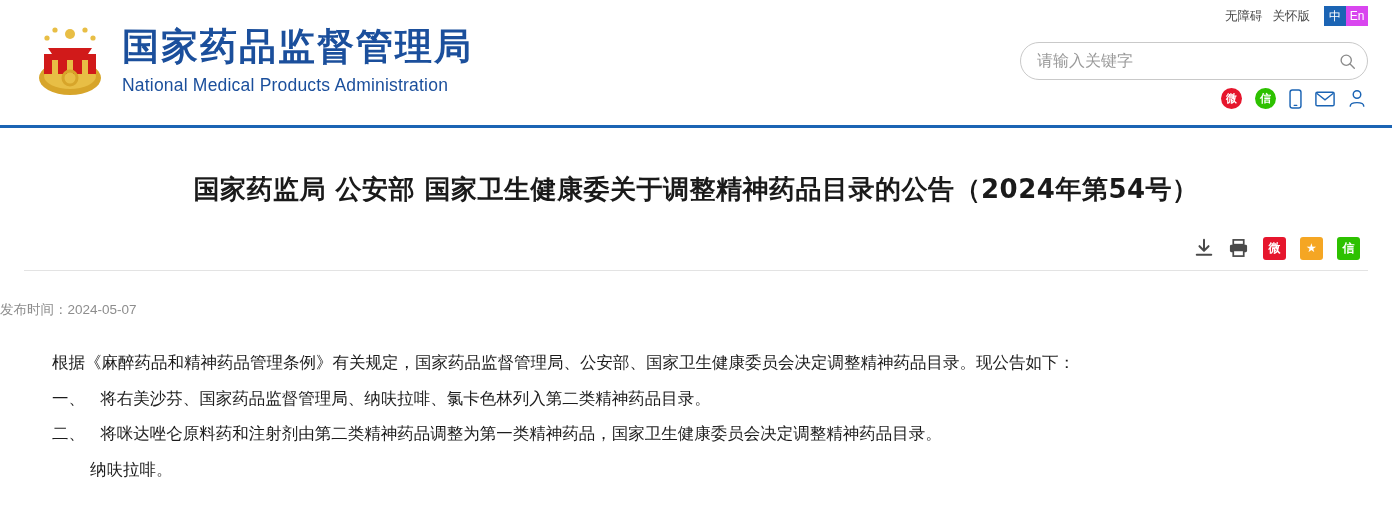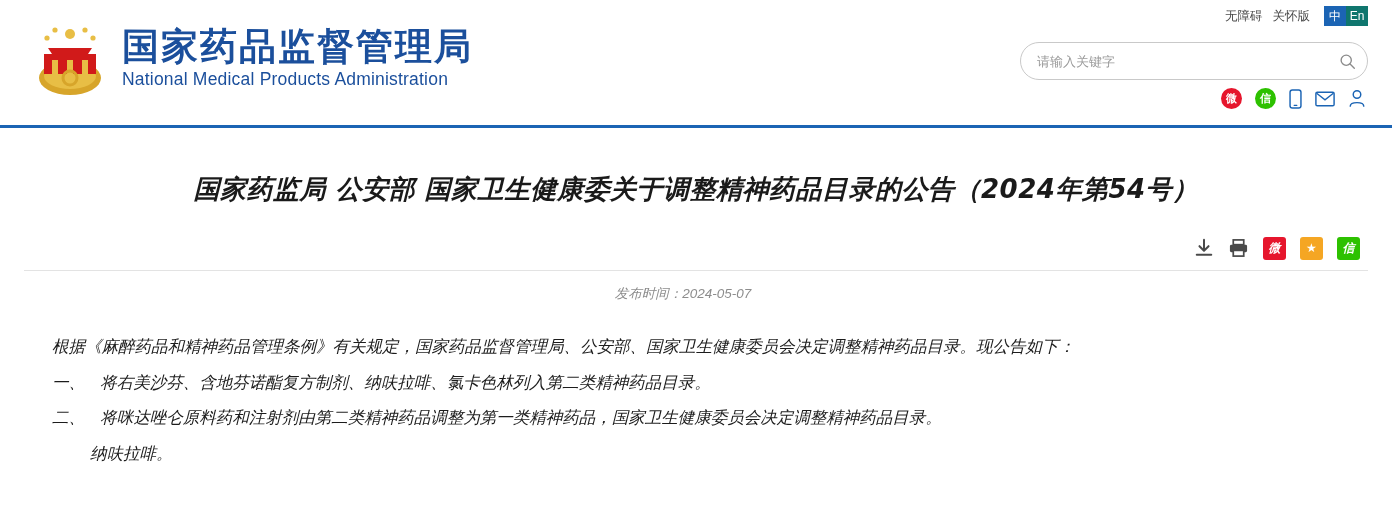--- a/index.html
+++ b/index.html
@@ -31,21 +31,21 @@
   .topbar .tlink { color: #4a4a4a; text-decoration: none; cursor: pointer; }
   .lang-group { display: flex; margin-left: 4px; }
   .lang-btn {
     width: 22px; height: 20px;
     font-size: 12px;
     display: flex; align-items: center; justify-content: center;
     cursor: pointer;
     color: #ffffff;
   }
   .lang-btn.active { background: #1b64b4; }
-  .lang-btn.inactive { background: #0f766e; }
+  .lang-btn.inactive { background: #d946ef; }
 
   
   .header {
     position: absolute;
     top: 0; left: 0;
     width: 1392px;
     height: 128px;
     border-bottom: 3px solid #1b64b4;
     box-sizing: border-box;
   }
@@ -63,20 +63,21 @@
   .org-cn {
     font-family: Liberation Serif, serif;
     font-size: 37px;
     font-weight: bold;
     color: #1b4f9c;
     letter-spacing: 2px;
     line-height: 1.15;
     white-space: nowrap;
   }
   .org-en {
+    margin-top: 6px;
     font-size: 17.5px;
     color: #1b4f9c;
     letter-spacing: 0.2px;
     white-space: nowrap;
   }
 
   
   .search-box {
     position: absolute;
     right: 24px; top: 42px;
@@ -87,21 +88,21 @@
     display: flex;
     align-items: center;
     box-sizing: border-box;
   }
   .search-input {
     flex: 1;
     border: none;
     outline: none;
     background: transparent;
     padding: 0 16px;
-    font-size: 13px;
+    font-size: 16px;
     color: #333;
     font-family: "Liberation Sans", "DejaVu Sans", sans-serif;
   }
   .search-input::placeholder { color: #9a9a9a; }
   .search-btn {
     width: 40px; height: 36px;
     display: flex; align-items: center; justify-content: center;
     background: transparent;
     border: none;
     cursor: pointer;
@@ -125,21 +126,20 @@
     font-size: 11px; color: #fff; font-weight: bold;
   }
   .circ-weibo { background: #e6162d; }
   .circ-wechat { background: #2dc100; }
 
   
   .article {
     position: absolute;
     left: 0; top: 128px;
     width: 1392px;
-    font-style: italic;
   }
   .title {
     margin: 0;
     padding: 44px 120px 0 120px;
     font-family: "DejaVu Sans", "Liberation Sans", sans-serif;
     font-size: 26px;
     font-weight: bold;
     color: #1a1a1a;
     text-align: center;
     line-height: 1.35;
@@ -167,22 +167,22 @@
     border-radius: 3px;
     display: flex; align-items: center; justify-content: center;
     font-size: 12px; color: #fff; font-weight: bold;
     cursor: pointer;
   }
   .sq-weibo { background: #e6162d; }
   .sq-star  { background: #f5a623; }
   .sq-wechat{ background: #2dc100; }
 
   .pubdate {
-    margin: 20px 26px 0 0;
-    text-align: center;
+    margin: 36px 26px 0 0;
+    text-align: left;
     font-size: 13.5px;
     color: #8d8d8d;
   }
 
   .body-text {
     padding: 26px 52px 0 52px;
     font-family: "DejaVu Sans", "Liberation Sans", sans-serif;
     font-size: 16.5px;
     color: #1c1c1c;
     line-height: 2.15;
@@ -301,21 +301,21 @@
     </div>
 
     <div class="pubdate">发布时间：2024-05-07</div>
 
     <div class="body-text">
       <p>
         <span>根据《麻醉药品和精神药品管理条例》有关规定，国家药品监督管理局、公安部、国家卫生健康委员会决定调整精神药品目录。现公告如下：</span>
       </p>
       <p>
         <span class="numlead">一、</span>
-        <span>将右美沙芬、含地芬诺酯复方制剂、纳呋拉啡、氯卡色林列入第二类精神药品目录。</span>
+        <span>将右美沙芬、国家药品监督管理局、纳呋拉啡、氯卡色林列入第二类精神药品目录。</span>
       </p>
       <p>
         <span class="numlead">二、</span>
         <span>将咪达唑仑原料药和注射剂由第二类精神药品调整为第一类精神药品，国家卫生健康委员会决定调整精神药品目录。</span>
       </p>
       <p class="indent">
         <span>纳呋拉啡。</span>
       </p>
     </div>
   </div>

